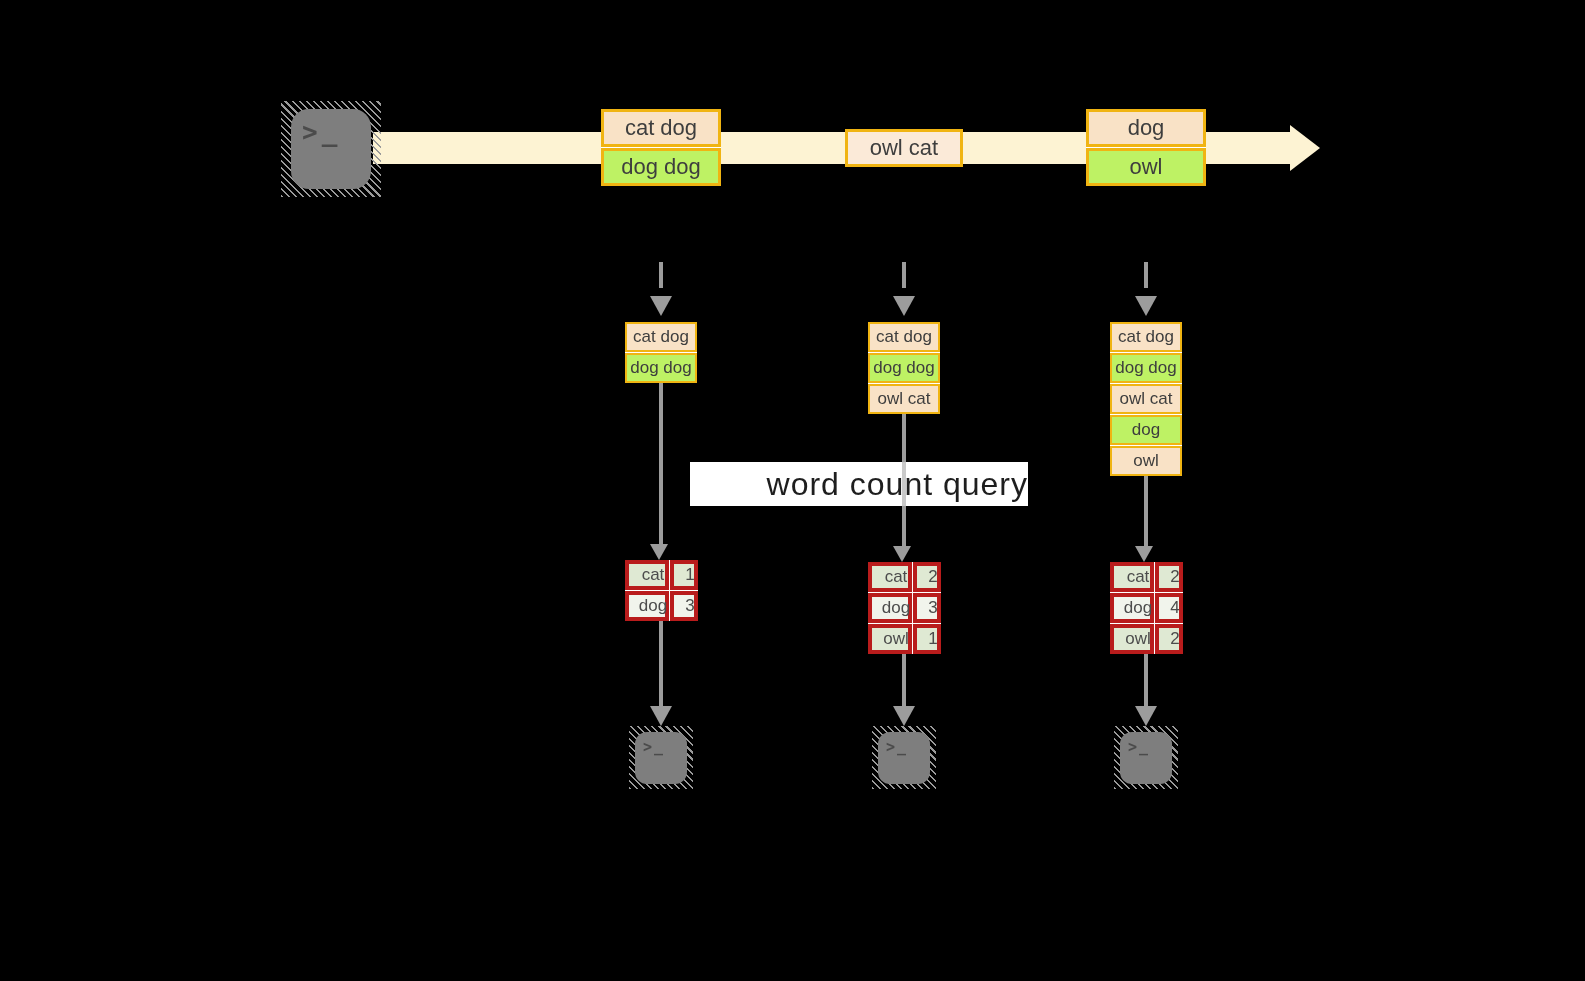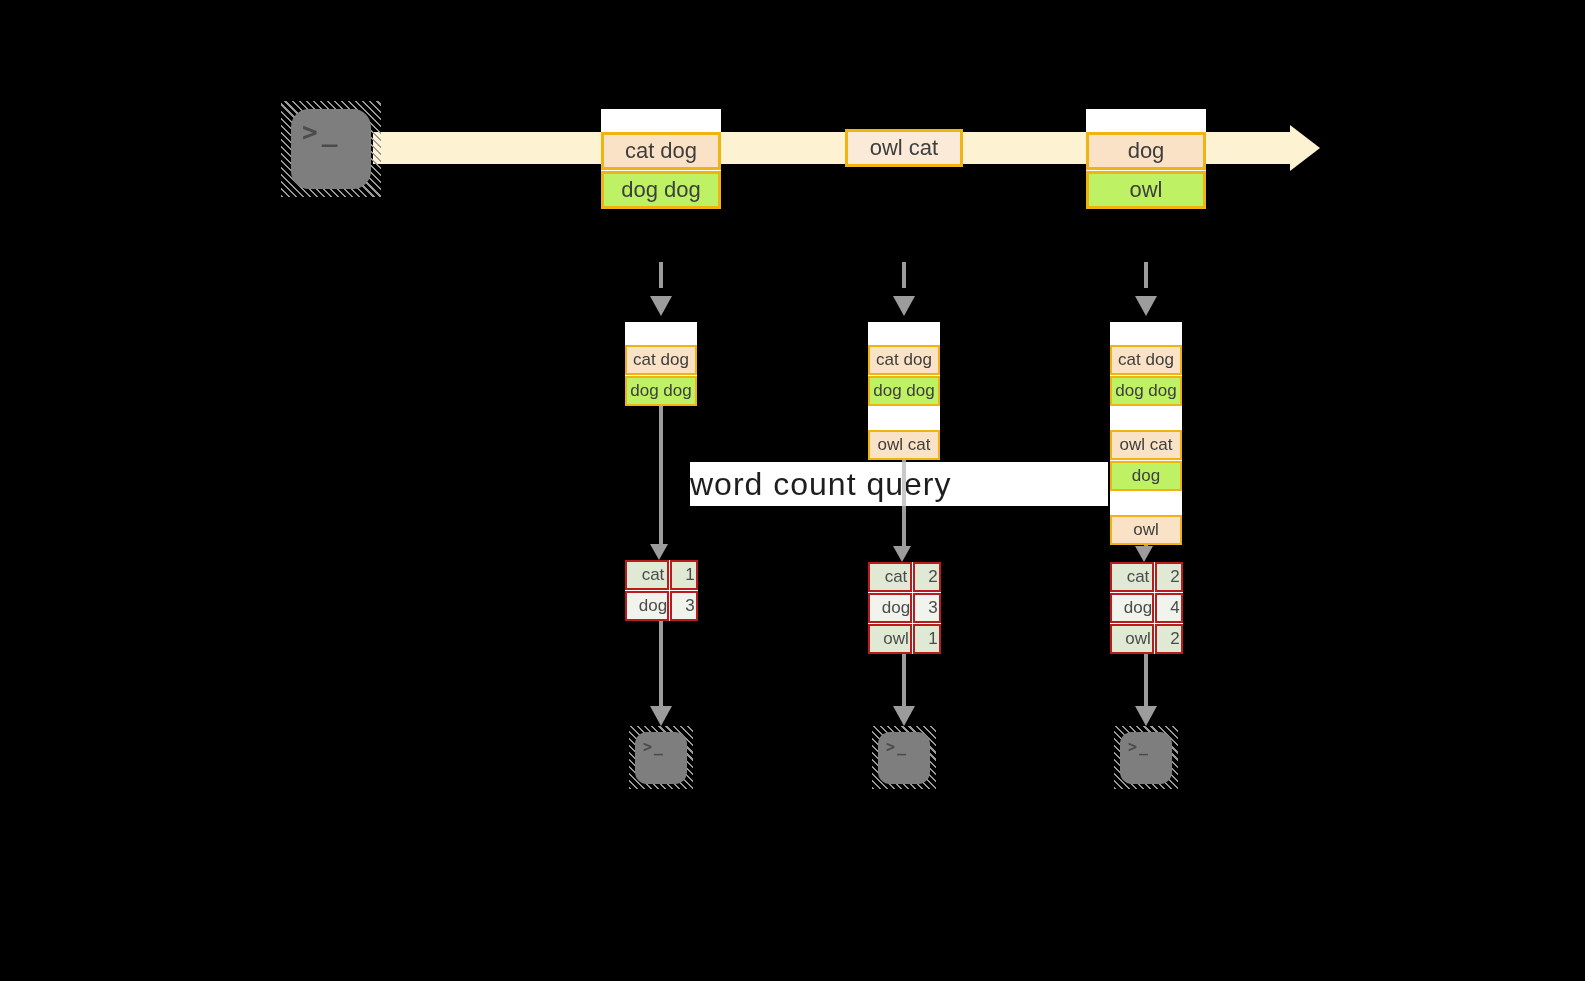--- a/index.html
+++ b/index.html
@@ -11,43 +11,43 @@
   .shead{position:absolute;left:1290px;top:125px;width:0;height:0;z-index:0;
          border-left:30px solid #fdf3d3;border-top:23px solid transparent;border-bottom:23px solid transparent;}
 
   
   .evbox{position:absolute;background:#fff;display:flex;flex-direction:column;gap:1px;z-index:3;}
   .evrow{box-sizing:border-box;border:3px solid #f0b412;height:38px;display:flex;align-items:center;
          justify-content:center;font-size:22px;color:#3e3e3e;}
   .stkbox{position:absolute;background:#fff;display:flex;flex-direction:column;gap:1px;z-index:2;width:72px;}
   .stkrow{box-sizing:border-box;border:2px solid #f0b412;height:30px;display:flex;align-items:center;
           justify-content:center;font-size:17px;color:#3e3e3e;}
-  .fd{background:#f9e2c6;margin-top:23px;}  
+  .fd{background:#f9e2c6;}  
   .fl{background:#bef264;}  
   .fm{background:#fbead8;}  
 
   
   .gtable{position:absolute;background:#fff;display:flex;flex-direction:column;gap:1px;z-index:2;}
   .grow{display:flex;gap:1px;}
-  .gcell{box-sizing:border-box;border:2px solid #b91c1c;height:30px;display:flex;align-items:center;
+  .gcell{box-sizing:border-box;border:4px solid #b91c1c;height:30px;display:flex;align-items:center;
          justify-content:center;font-size:17px;color:#4c4c4c;padding-left:12px;}
   .gword{width:44px;} .gcount{width:28px;}
   .gd{background:#dfe9d3;} .gl{background:#f1f4ec;}
 
   
   .vline{position:absolute;width:4px;background:#9c9c9c;z-index:0;}
   .vdash{position:absolute;width:4px;height:26px;background:#9c9c9c;z-index:0;}
   .ahead{position:absolute;width:0;height:0;z-index:0;
          border-left:11px solid transparent;border-right:11px solid transparent;border-top:20px solid #9c9c9c;}
   .ahead-sm{position:absolute;width:0;height:0;z-index:0;
          border-left:9px solid transparent;border-right:9px solid transparent;border-top:16px solid #9c9c9c;}
 
   
-  .qband{position:absolute;left:690px;top:462px;width:418px;height:44px;background:#ffffff;z-index:1;
-         display:flex;align-items:center;justify-content:flex-start;}
+  .qband{position:absolute;left:690px;top:462px;width:338px;height:44px;background:#ffffff;z-index:1;
+         display:flex;align-items:center;justify-content:flex-end;}
   .qband span{font-size:32px;font-weight:300;color:#1e1e1e;letter-spacing:1px;}
   .qline{position:absolute;left:212px;top:0;width:4px;height:100%;background:#c9c9c9;}
 
   
   .term{position:absolute;z-index:2;display:flex;align-items:center;justify-content:center;
         background:repeating-linear-gradient(45deg,#9a9a9a 0 1.5px,transparent 1.5px 5px);}
   .term-inner{position:relative;background:#7e7e7e;color:#4b4b4b;
               font-family:"DejaVu Sans Mono","Liberation Mono",monospace;font-weight:bold;}
   .term-big{left:281px;top:101px;width:100px;height:96px;}
   .term-big .term-inner{width:80px;height:80px;border-radius:18px;font-size:26px;letter-spacing:4px;}

